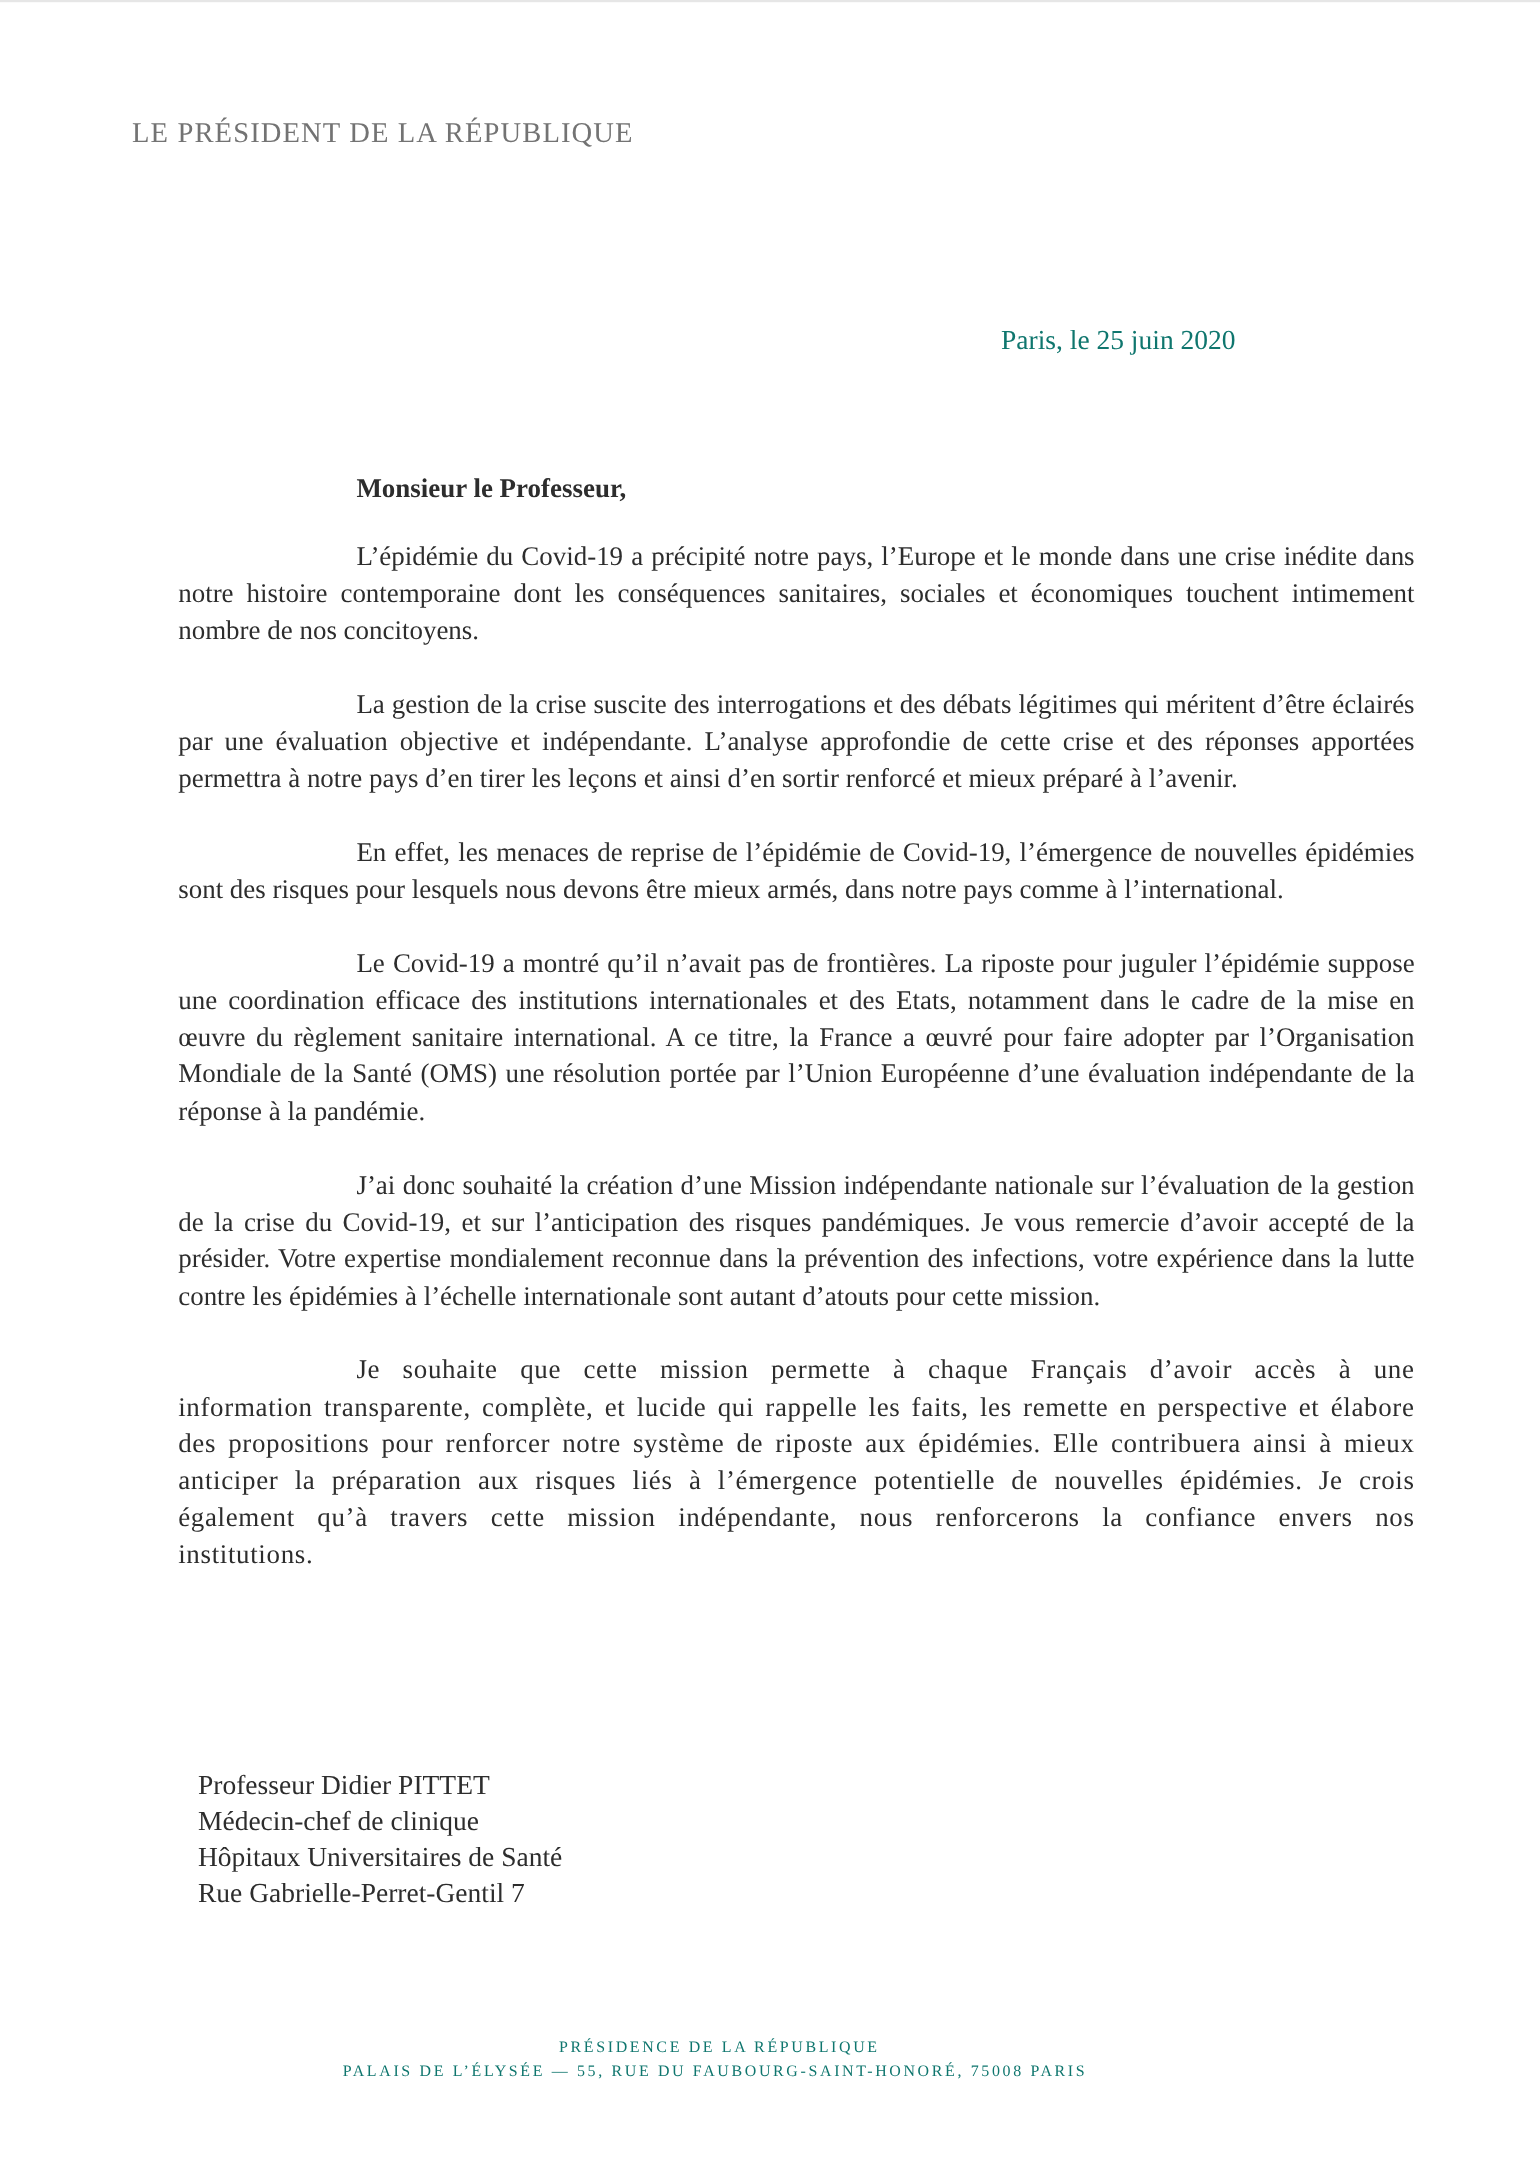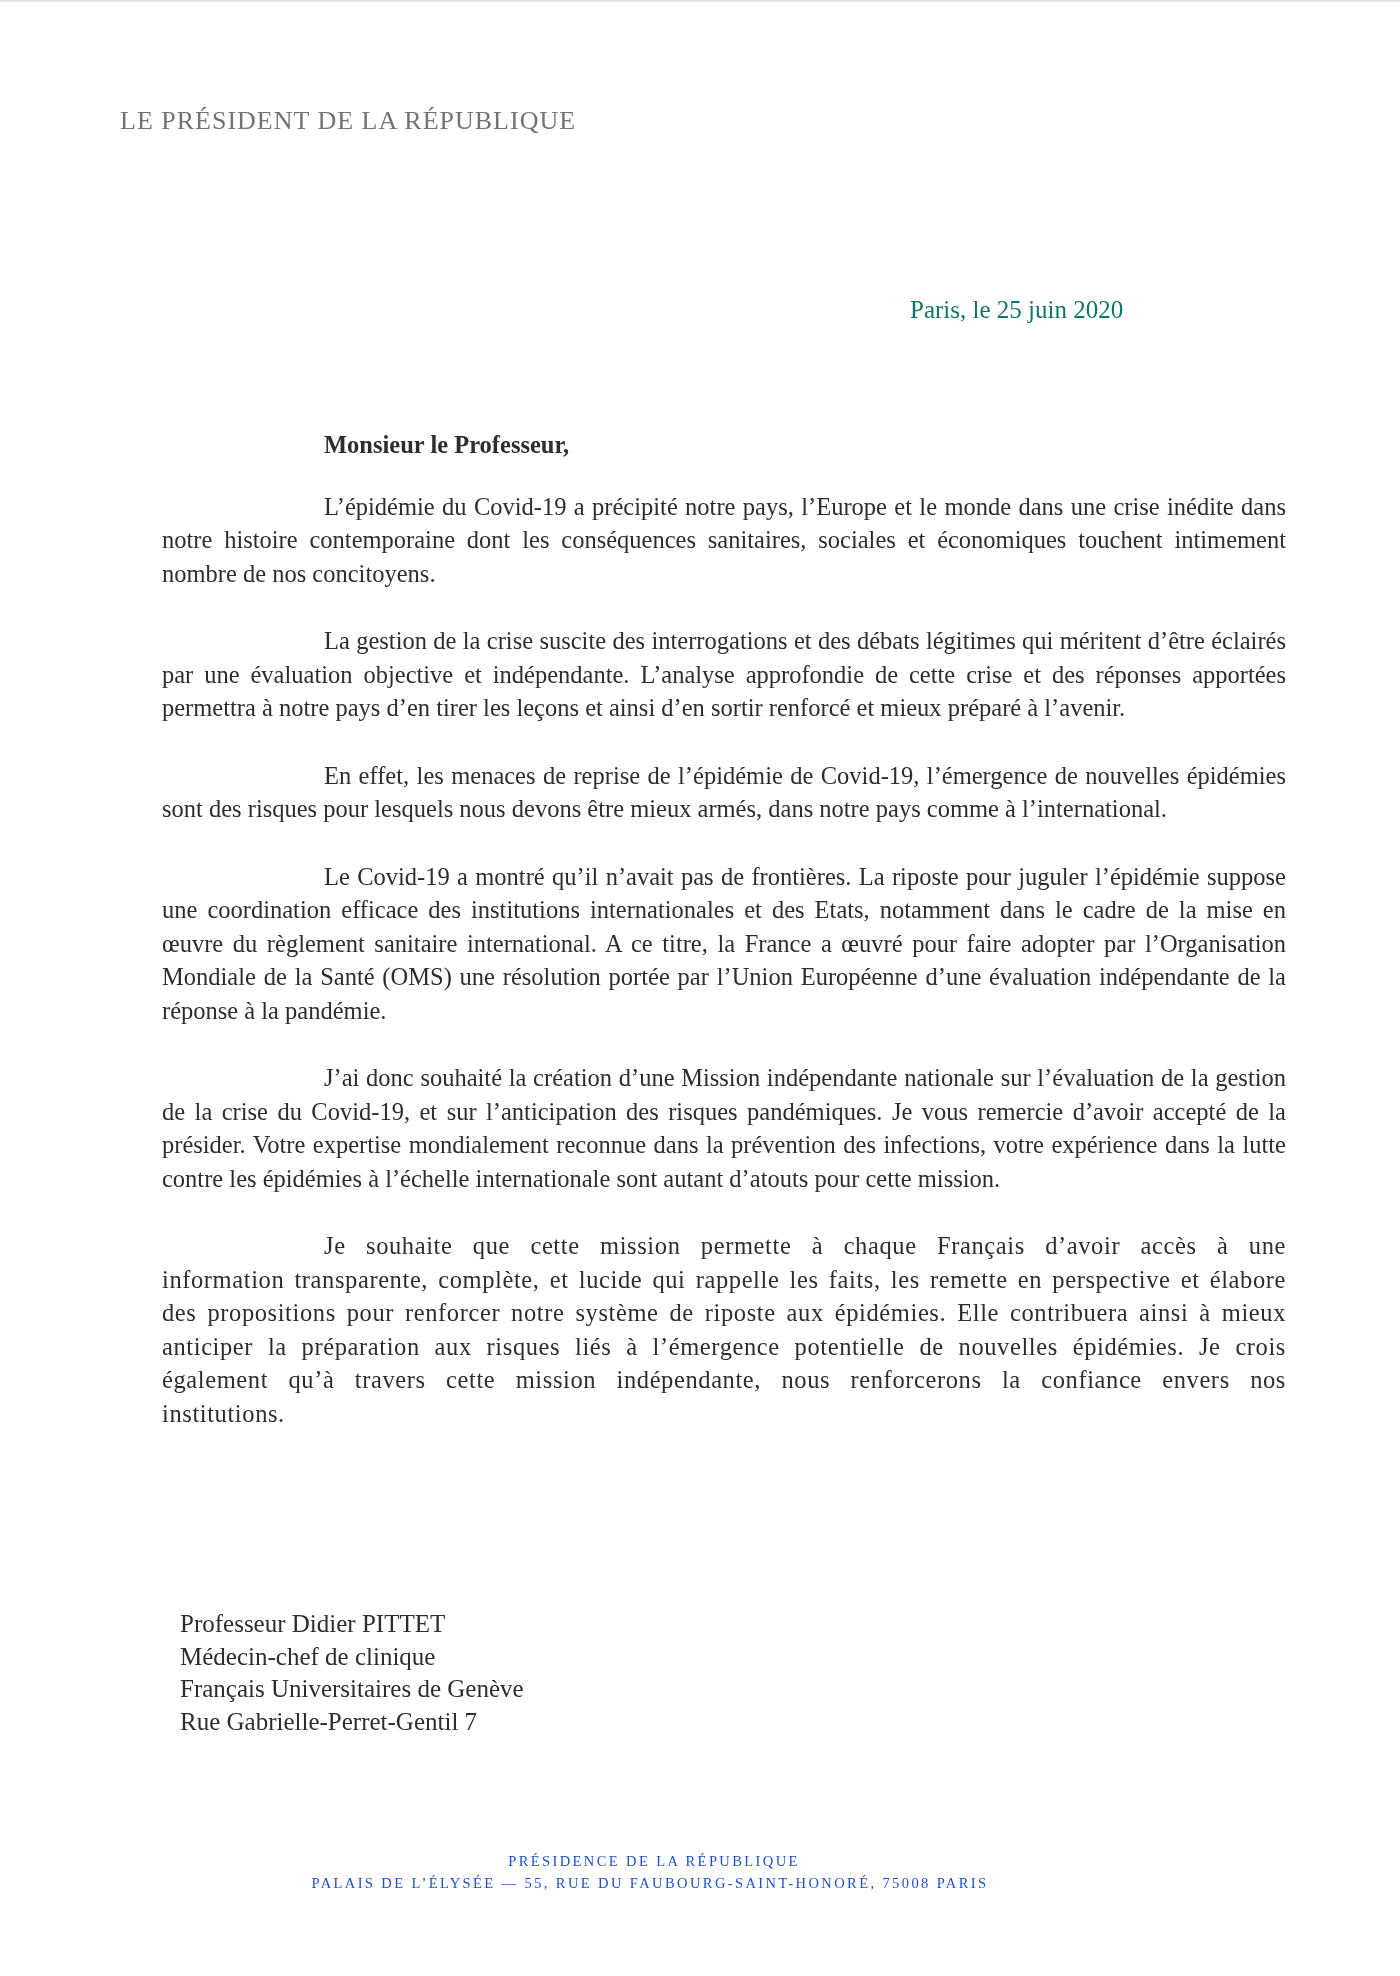--- a/index.html
+++ b/index.html
@@ -20,21 +20,21 @@
   .salutation { margin: 0 0 28px 162px; font-weight: bold; }
   .para { margin: 0 4px 34px 0; text-indent: 162px; text-align: justify; }
   .para.wide { letter-spacing: 0.6px; word-spacing: 3px; }
   .signature {
     position: absolute; left: 180px; top: 1608px;
     font-family: "Liberation Serif", serif; font-size: 25px; line-height: 32.5px; color: #2d2d2d;
   }
   .signature div { white-space: nowrap; }
   .footer {
     position: absolute; left: 0; top: 1850px; width: 1288px; text-align: center;
-    font-family: "Liberation Serif", serif; font-size: 14.5px; letter-spacing: 2.4px; color: #1d4ed8;
+    font-family: "Liberation Serif", serif; font-size: 14.5px; letter-spacing: 2.4px; color: #0f766e;
     line-height: 22px;
   }
   .footer .l1 { padding-left: 20px; }
   .footer .l2 { padding-left: 12px; }
 </style>
 </head>
 <body>
 
 <div class="topline"></div>
 
@@ -48,20 +48,20 @@
   <p class="para">La gestion de la crise suscite des interrogations et des débats légitimes qui méritent d’être éclairés par une évaluation objective et indépendante. L’analyse approfondie de cette crise et des réponses apportées permettra à notre pays d’en tirer les leçons et ainsi d’en sortir renforcé et mieux préparé à l’avenir.</p>
   <p class="para">En effet, les menaces de reprise de l’épidémie de Covid-19, l’émergence de nouvelles épidémies sont des risques pour lesquels nous devons être mieux armés, dans notre pays comme à l’international.</p>
   <p class="para">Le Covid-19 a montré qu’il n’avait pas de frontières. La riposte pour juguler l’épidémie suppose une coordination efficace des institutions internationales et des Etats, notamment dans le cadre de la mise en œuvre du règlement sanitaire international. A ce titre, la France a œuvré pour faire adopter par l’Organisation Mondiale de la Santé (OMS) une résolution portée par l’Union Européenne d’une évaluation indépendante de la réponse à la pandémie.</p>
   <p class="para">J’ai donc souhaité la création d’une Mission indépendante nationale sur l’évaluation de la gestion de la crise du Covid-19, et sur l’anticipation des risques pandémiques. Je vous remercie d’avoir accepté de la présider. Votre expertise mondialement reconnue dans la prévention des infections, votre expérience dans la lutte contre les épidémies à l’échelle internationale sont autant d’atouts pour cette mission.</p>
   <p class="para wide">Je souhaite que cette mission permette à chaque Français d’avoir accès à une information transparente, complète, et lucide qui rappelle les faits, les remette en perspective et élabore des propositions pour renforcer notre système de riposte aux épidémies. Elle contribuera ainsi à mieux anticiper la préparation aux risques liés à l’émergence potentielle de nouvelles épidémies. Je crois également qu’à travers cette mission indépendante, nous renforcerons la confiance envers nos institutions.</p>
 </div>
 
 <div class="signature">
   <div>Professeur Didier PITTET</div>
   <div>Médecin-chef de clinique</div>
-  <div>Français Universitaires de Genève</div>
+  <div>Hôpitaux Universitaires de Santé</div>
   <div>Rue Gabrielle-Perret-Gentil 7</div>
 </div>
 
 <div class="footer">
   <div class="l1">PRÉSIDENCE DE LA RÉPUBLIQUE</div>
   <div class="l2">PALAIS DE L’ÉLYSÉE — 55, RUE DU FAUBOURG-SAINT-HONORÉ, 75008 PARIS</div>
 </div>
 
 </body></html>

